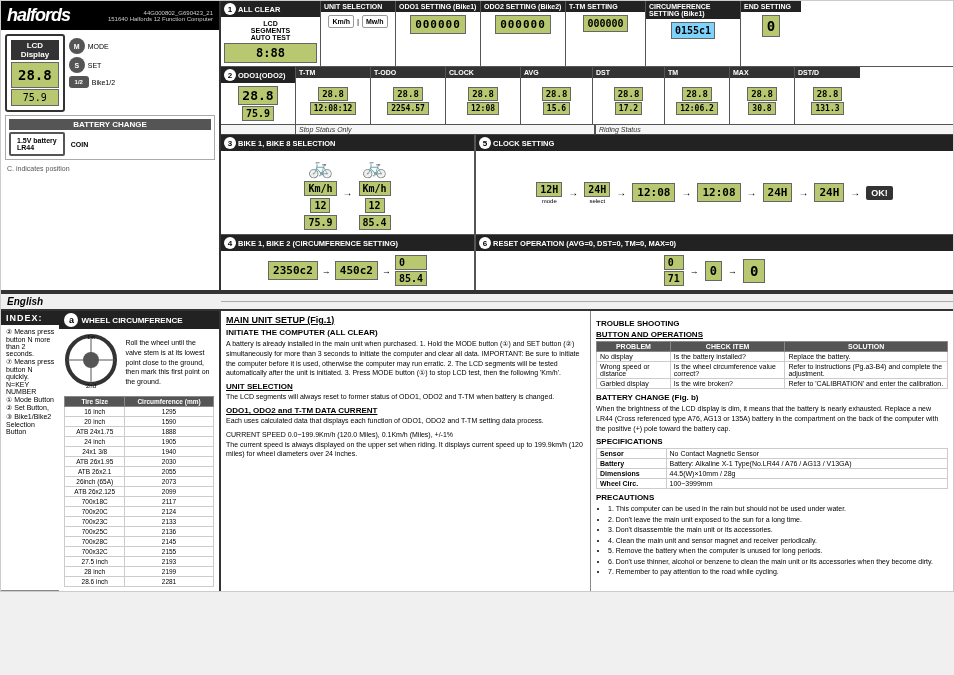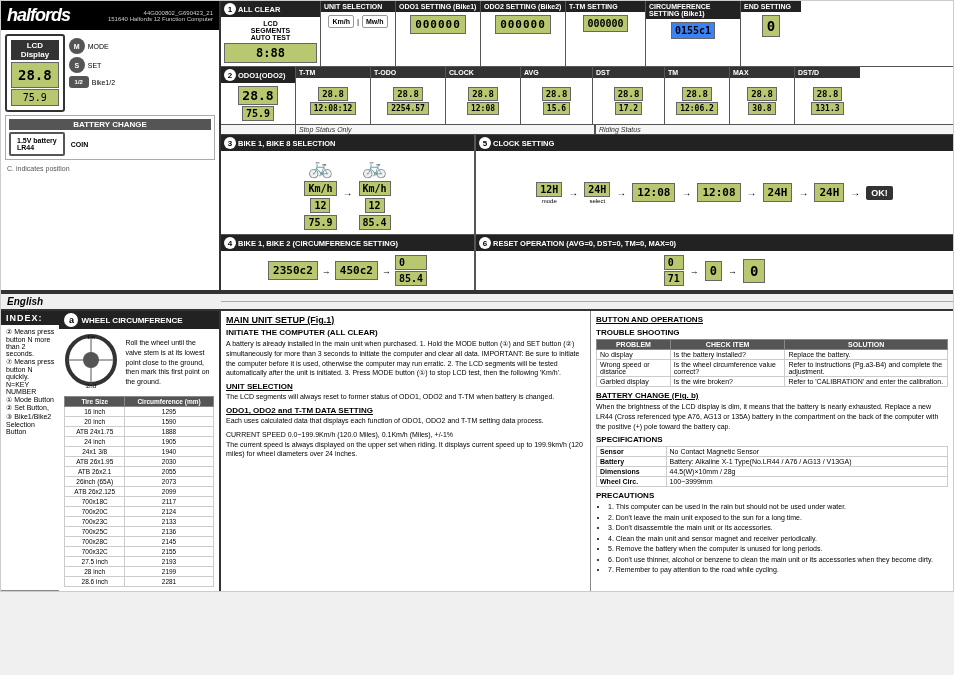--- a/index.html
+++ b/index.html
@@ -154,21 +154,21 @@
         <div style="border-right:1px solid #555; flex:0 0 80px;">
           <div style="background:#222; color:white; font-size:7px; font-weight:bold; padding:2px 3px;">T-TM SETTING</div>
           <div style="padding:3px; display:flex; align-items:center; justify-content:center;">
             <div style="background:#b8c870; border:1px solid #666; font-family:monospace; font-weight:bold; font-size:10px; padding:2px 3px;">000000</div>
           </div>
         </div>
 
         <div style="border-right:1px solid #555; flex:0 0 95px;">
           <div style="background:#222; color:white; font-size:7px; font-weight:bold; padding:2px 3px;">CIRCUMFERENCE SETTING (Bike1)</div>
           <div style="padding:3px; display:flex; align-items:center; justify-content:center;">
-            <div style="background:#3b82f6; border:1px solid #666; font-family:monospace; font-weight:bold; font-size:10px; padding:2px 3px;">0155c1</div>
+            <div style="background:#7dd3fc; border:1px solid #666; font-family:monospace; font-weight:bold; font-size:10px; padding:2px 3px;">0155c1</div>
           </div>
         </div>
 
         <div style="flex:0 0 60px;">
           <div style="background:#222; color:white; font-size:7px; font-weight:bold; padding:2px 3px;">END SETTING</div>
           <div style="padding:3px; display:flex; align-items:center; justify-content:center;">
             <div style="background:#b8c870; border:1px solid #666; font-family:monospace; font-weight:bold; font-size:14px; padding:2px 4px;">0</div>
           </div>
         </div>
       </div>
@@ -491,32 +491,32 @@
 
     <div style="flex:0 0 370px; border-right:1px solid #888; padding:4px 5px; font-size:7px;">
       <div style="font-size:9px; font-weight:bold; text-decoration:underline; margin-bottom:3px;">MAIN UNIT SETUP (Fig.1)</div>
 
       <div style="font-size:8px; font-weight:bold; margin-bottom:2px;">INITIATE THE COMPUTER (ALL CLEAR)</div>
       <div style="font-size:7px; line-height:1.4; margin-bottom:4px;">A battery is already installed in the main unit when purchased. 1. Hold the MODE button (①) and SET button (②) simultaneously for more than 3 seconds to initiate the computer and clear all data. IMPORTANT: Be sure to initiate the computer before it is used, otherwise the computer may run erratic. 2. The LCD segments will be tested automatically after the unit is initiated. 3. Press MODE button (①) to stop LCD test, then the following 'Km/h'.</div>
 
       <div style="font-size:8px; font-weight:bold; text-decoration:underline; margin-bottom:1px;">UNIT SELECTION</div>
       <div style="font-size:7px; line-height:1.4; margin-bottom:4px;">The LCD segments will always reset to former status of ODO1, ODO2 and T-TM when battery is changed.</div>
 
-      <div style="font-size:8px; font-weight:bold; text-decoration:underline; margin-bottom:1px;">ODO1, ODO2 and T-TM DATA SETTING</div>
+      <div style="font-size:8px; font-weight:bold; text-decoration:underline; margin-bottom:1px;">ODO1, ODO2 and T-TM DATA CURRENT</div>
       <div style="font-size:7px; line-height:1.4; margin-bottom:4px;">Each uses calculated data that displays each function of ODO1, ODO2 and T-TM setting data process.</div>
 
       <div style="font-size:7px; line-height:1.4; white-space:pre-line;">CURRENT SPEED 0.0~199.9Km/h (120.0 Miles), 0.1Km/h (Miles), +/-1%
 The current speed is always displayed on the upper set when riding. It displays current speed up to 199.9km/h (120 miles) for wheel diameters over 24 inches.</div>
     </div>
 
     <div style="flex:1; padding:4px 5px; font-size:7px;">
 
+      <div style="font-size:8px; font-weight:bold; margin-top:4px; margin-bottom:2px;">TROUBLE SHOOTING</div>
+
       <div style="font-size:8px; font-weight:bold; text-decoration:underline; margin-bottom:2px;">BUTTON AND OPERATIONS</div>
-
-      <div style="font-size:8px; font-weight:bold; margin-top:4px; margin-bottom:2px;">TROUBLE SHOOTING</div>
       <table style="width:100%; border-collapse:collapse; font-size:7px;">
         <thead>
           <tr>
             <th style="background:#555; color:white; border:1px solid #888; padding:1px 3px;">PROBLEM</th>
             <th style="background:#555; color:white; border:1px solid #888; padding:1px 3px;">CHECK ITEM</th>
             <th style="background:#555; color:white; border:1px solid #888; padding:1px 3px;">SOLUTION</th>
           </tr>
         </thead>
         <tbody id="trouble-table-body">
         <tr>
@@ -530,21 +530,21 @@
               <td style="border: 1px solid rgb(204, 204, 204); padding: 1px 3px;">Refer to instructions (Pg.a3-B4) and complete the adjustment.</td>
             </tr>
             <tr>
               <td style="border: 1px solid rgb(204, 204, 204); padding: 1px 3px;">Garbled display</td>
               <td style="border: 1px solid rgb(204, 204, 204); padding: 1px 3px;">Is the wire broken?</td>
               <td style="border: 1px solid rgb(204, 204, 204); padding: 1px 3px;">Refer to 'CALIBRATION' and enter the calibration.</td>
             </tr>
           </tbody>
       </table>
 
-      <div style="font-size:8px; font-weight:bold; margin-top:4px; margin-bottom:2px;text-decoration:underline;">BATTERY CHANGE (Fig. b)</div>
+      <div style="font-size:8px; font-weight:bold; margin-top:4px; margin-bottom:2px;">BATTERY CHANGE (Fig. b)</div>
       <div style="font-size:7px; line-height:1.4; margin-bottom:4px;">When the brightness of the LCD display is dim, it means that the battery is nearly exhausted. Replace a new LR44 (Cross referenced type A76, AG13 or 135A) battery in the compartment on the back of the computer with the positive (+) pole toward the battery cap.</div>
 
       <div style="font-size:8px; font-weight:bold; margin-top:4px; margin-bottom:2px;">SPECIFICATIONS</div>
       <table style="width:100%; border-collapse:collapse; font-size:7px;">
         <tbody>
           <tr>
               <td style="border:1px solid #ccc; padding:1px 3px; font-weight:bold;">Sensor</td>
               <td style="border:1px solid #ccc; padding:1px 3px;" id="spec-sensor">No Contact Magnetic Sensor</td>
             </tr>
           <tr>

